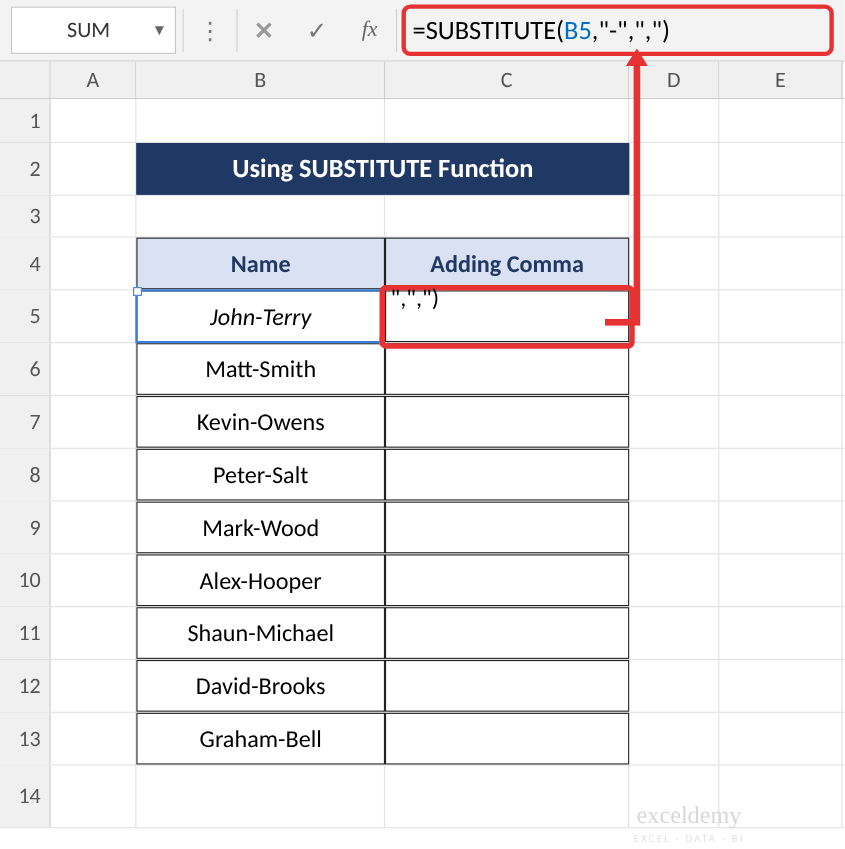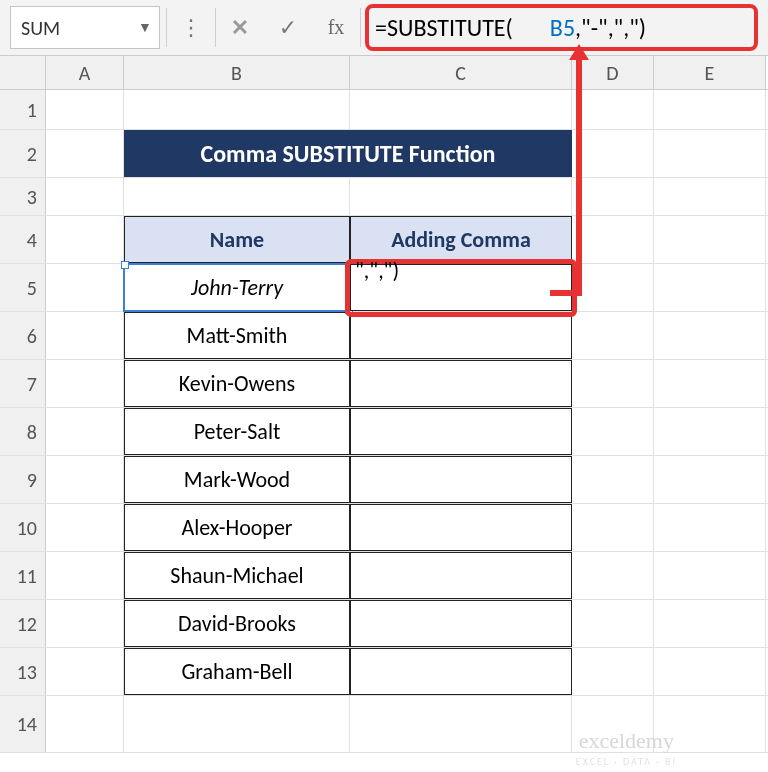--- a/index.html
+++ b/index.html
@@ -1,32 +1,32 @@
 <!DOCTYPE html>
 <html><head>
 <meta charset="utf-8">
 <style>
   * { box-sizing: border-box; margin: 0; padding: 0; }
   body { font-family: Calibri, Arial, sans-serif; background: #fff; width: 768px; height: 772px; position: relative; overflow: hidden; }
 
   
   .formula-row { display: flex; align-items: stretch; height: 56px; border-bottom: 1px solid #ccc; background: #f3f3f3; }
-  .name-box { width: 150px; display: flex; align-items: center; border: 1px solid #c5c5c5; background: #fff; margin: 6px 6px 6px 10px; }
+  .name-box { width: 150px; display: flex; align-items: center; border: 1px solid #c5c5c5; background: #fff; margin: 6px 6px 6px 10px; padding-left: 40px; }
   .name-box-text { flex: 1; padding-left: 10px; font-size: 20px; color: #333; }
   .name-box-arrow { width: 28px; text-align: center; color: #666; font-size: 14px; }
   .fb-divider { width: 1px; background: #d0d0d0; margin: 8px 0; }
   .fb-btn { width: 48px; display: flex; align-items: center; justify-content: center; color: #999; font-size: 22px; }
   .fb-btn.gray { color: #777; }
   .fb-cancel { font-weight: bold; }
   .fb-check { color: #777; }
-  .fx { font-family: 'Times New Roman', serif; font-size: 20px; color: #666; }
+  .fx { font-style: italic; font-family: 'Times New Roman', serif; font-size: 20px; color: #666; }
   .formula-wrap { flex: 1; display: flex; align-items: center; padding-left: 8px; position: relative; }
   .formula-highlight { position: absolute; top: 4px; left: 4px; right: 10px; bottom: 4px; border: 4px solid #e63232; border-radius: 8px; pointer-events: none; }
   .formula-text { font-size: 24px; margin-left: 6px; white-space: pre; font-weight: 500; }
-  .blue { color: #0070c0; margin-left: 37px; }
+  .blue { color: #0070c0; }
 
   
   .sheet { position: relative; }
   .col-headers { display: flex; height: 34px; border-bottom: 1px solid #ccc; }
   .corner { width: 46px; border-right: 1px solid #ccc; background: #f0f0f0; }
   .col-h { border-right: 1px solid #ccc; background: #f0f0f0; display: flex; align-items: center; justify-content: center; color: #555; font-size: 20px; }
   .col-A { width: 78px; }
   .col-B { width: 226px; }
   .col-C { width: 222px; }
   .col-D { width: 82px; }
@@ -105,21 +105,21 @@
     <div class="cell col-A"></div>
     <div class="cell col-B"></div>
     <div class="cell col-C"></div>
     <div class="cell col-D"></div>
     <div class="cell col-E"></div>
   </div>
 
   <div class="row r-other">
     <div class="row-h">2</div>
     <div class="cell col-A"></div>
-    <div class="cell title-cell">Comma SUBSTITUTE Function</div>
+    <div class="cell title-cell">Using SUBSTITUTE Function</div>
     <div class="cell col-D"></div>
     <div class="cell col-E"></div>
   </div>
 
   <div class="row" style="height:38px">
     <div class="row-h">3</div>
     <div class="cell col-A"></div>
     <div class="cell col-B"></div>
     <div class="cell col-C"></div>
     <div class="cell col-D"></div>

